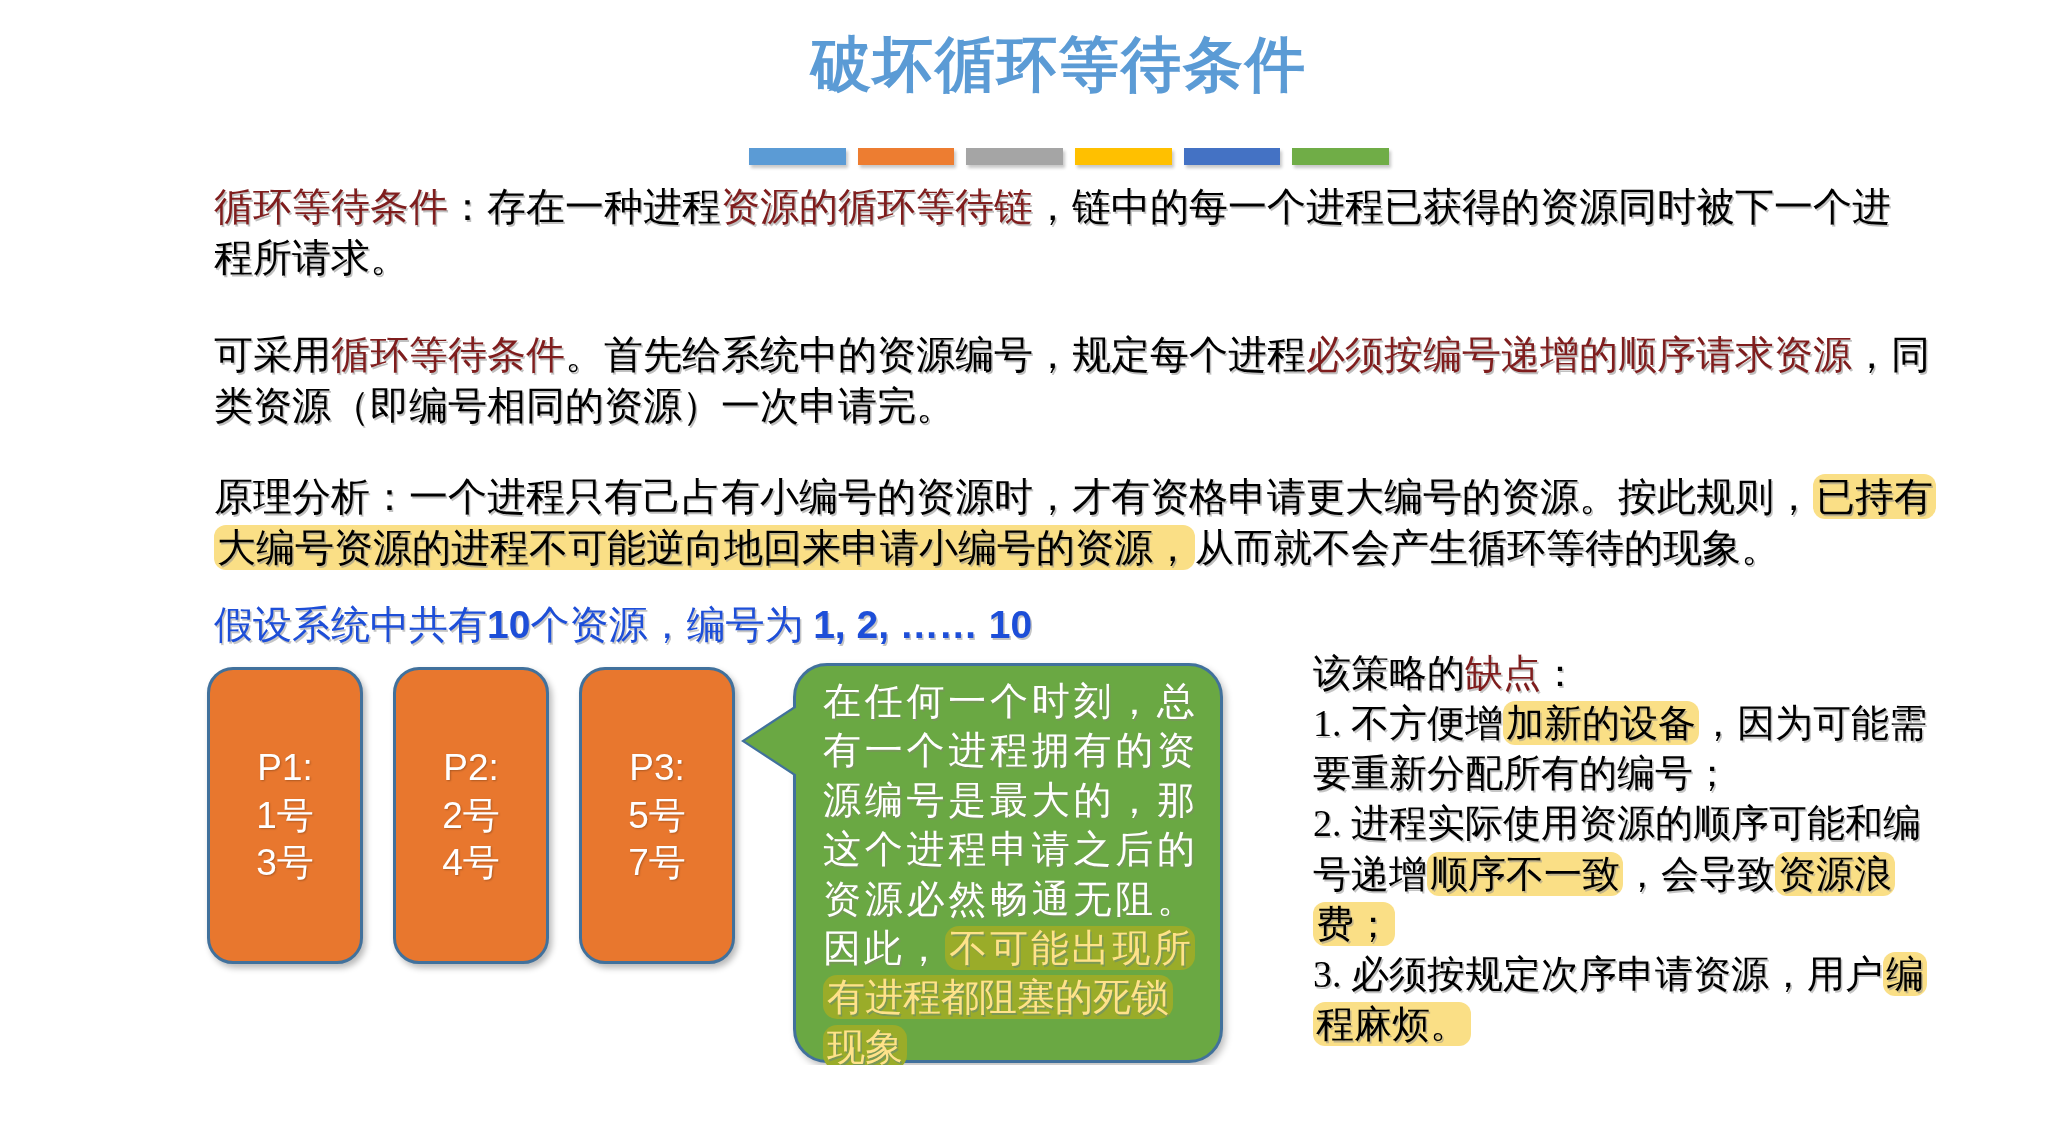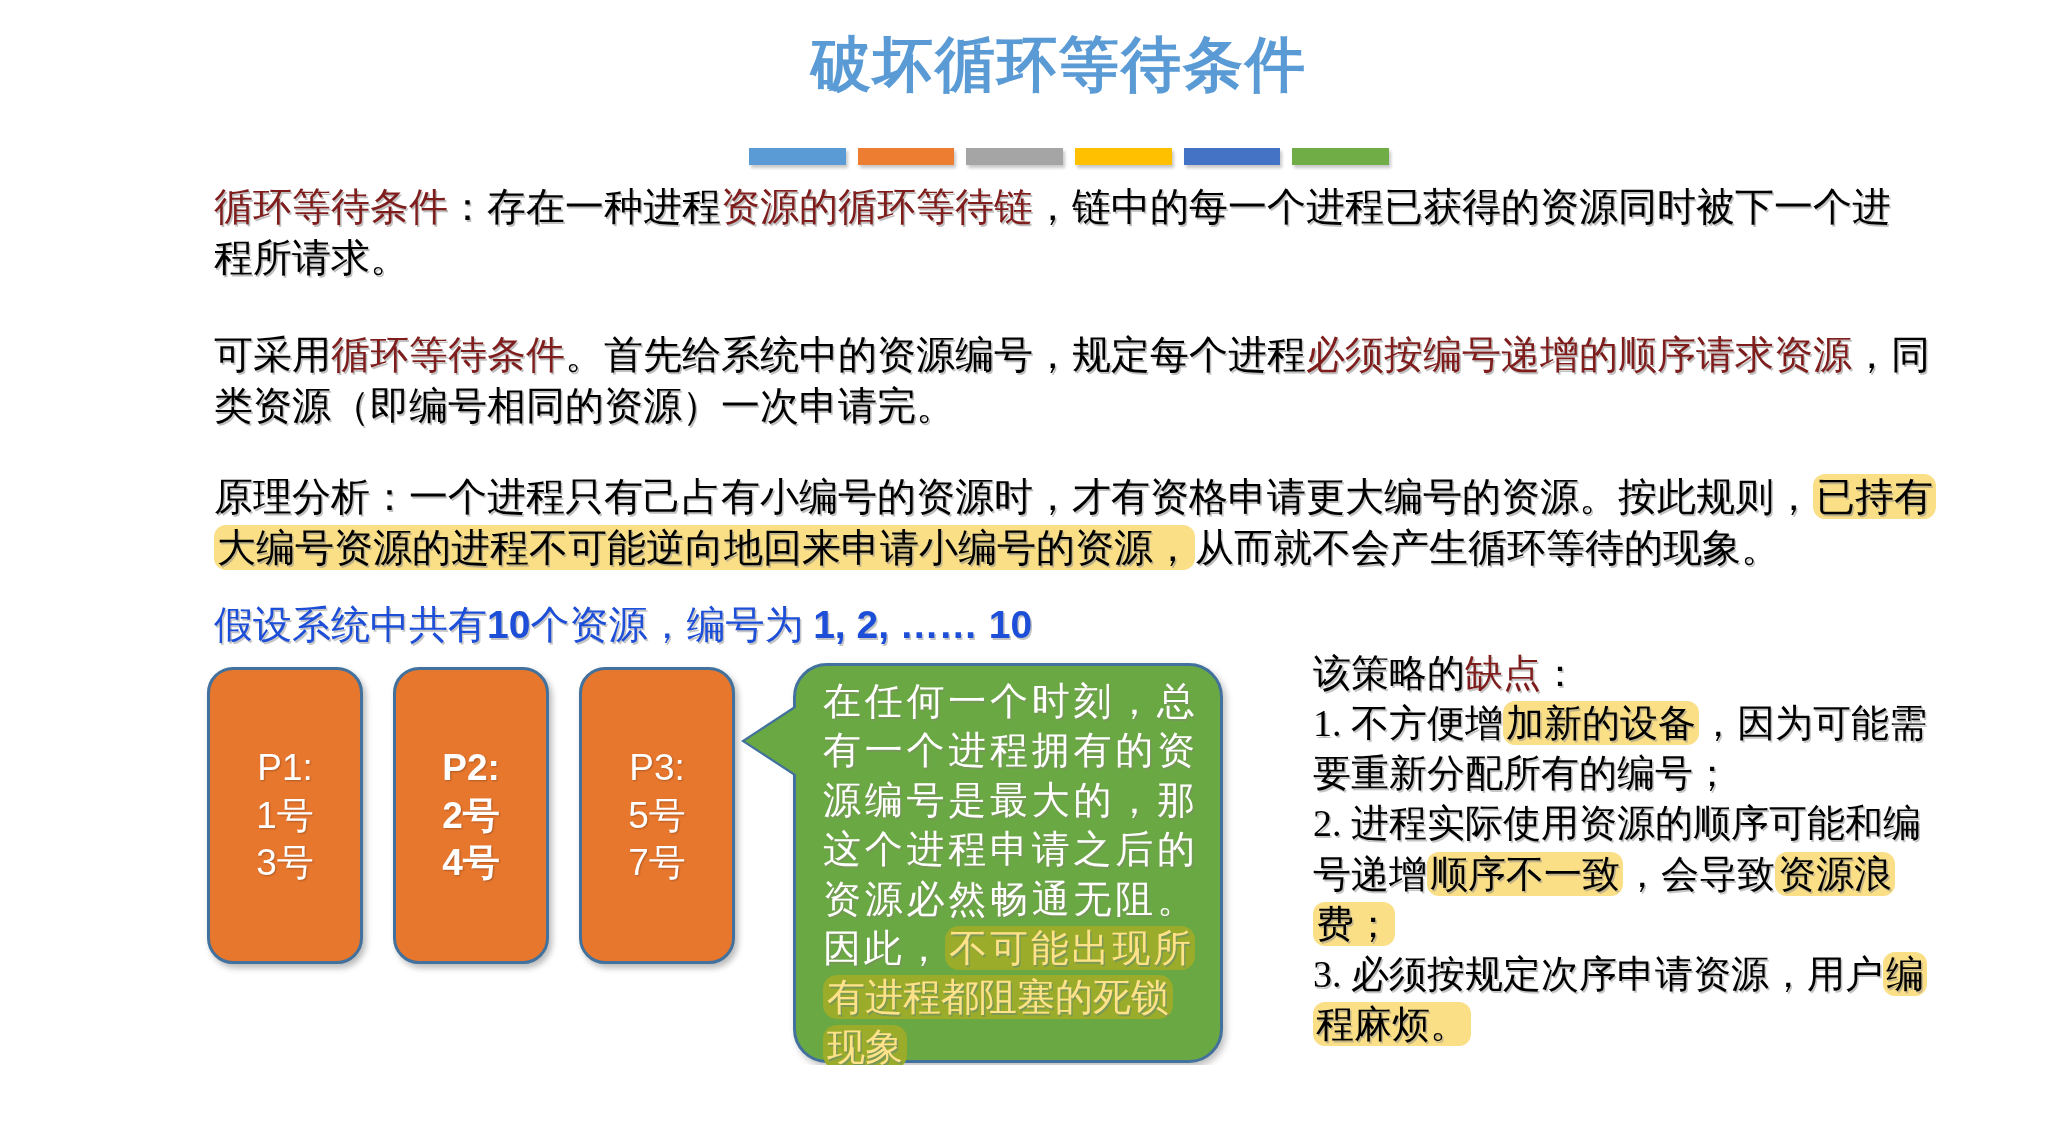--- a/index.html
+++ b/index.html
@@ -101,21 +101,21 @@
     display: flex;
     flex-direction: column;
     align-items: center;
     justify-content: center;
     font-family: "Liberation Sans", "DejaVu Sans", sans-serif;
     font-size: 37px;
     line-height: 1.28;
     text-shadow: 1px 1px 2px rgba(0,0,0,0.25);
   }
   #proc-1 { left: 171px; }
-  #proc-2 { left: 357px; font-weight: bold; }
+  #proc-2 { left: 357px; }
   #proc-3 { left: 543px; }
   .proc-box .line { display: block; text-align: right; }
 
   
   #callout {
     position: absolute;
     left: 757px;
     top: 663px;
     width: 430px;
     height: 400px;

